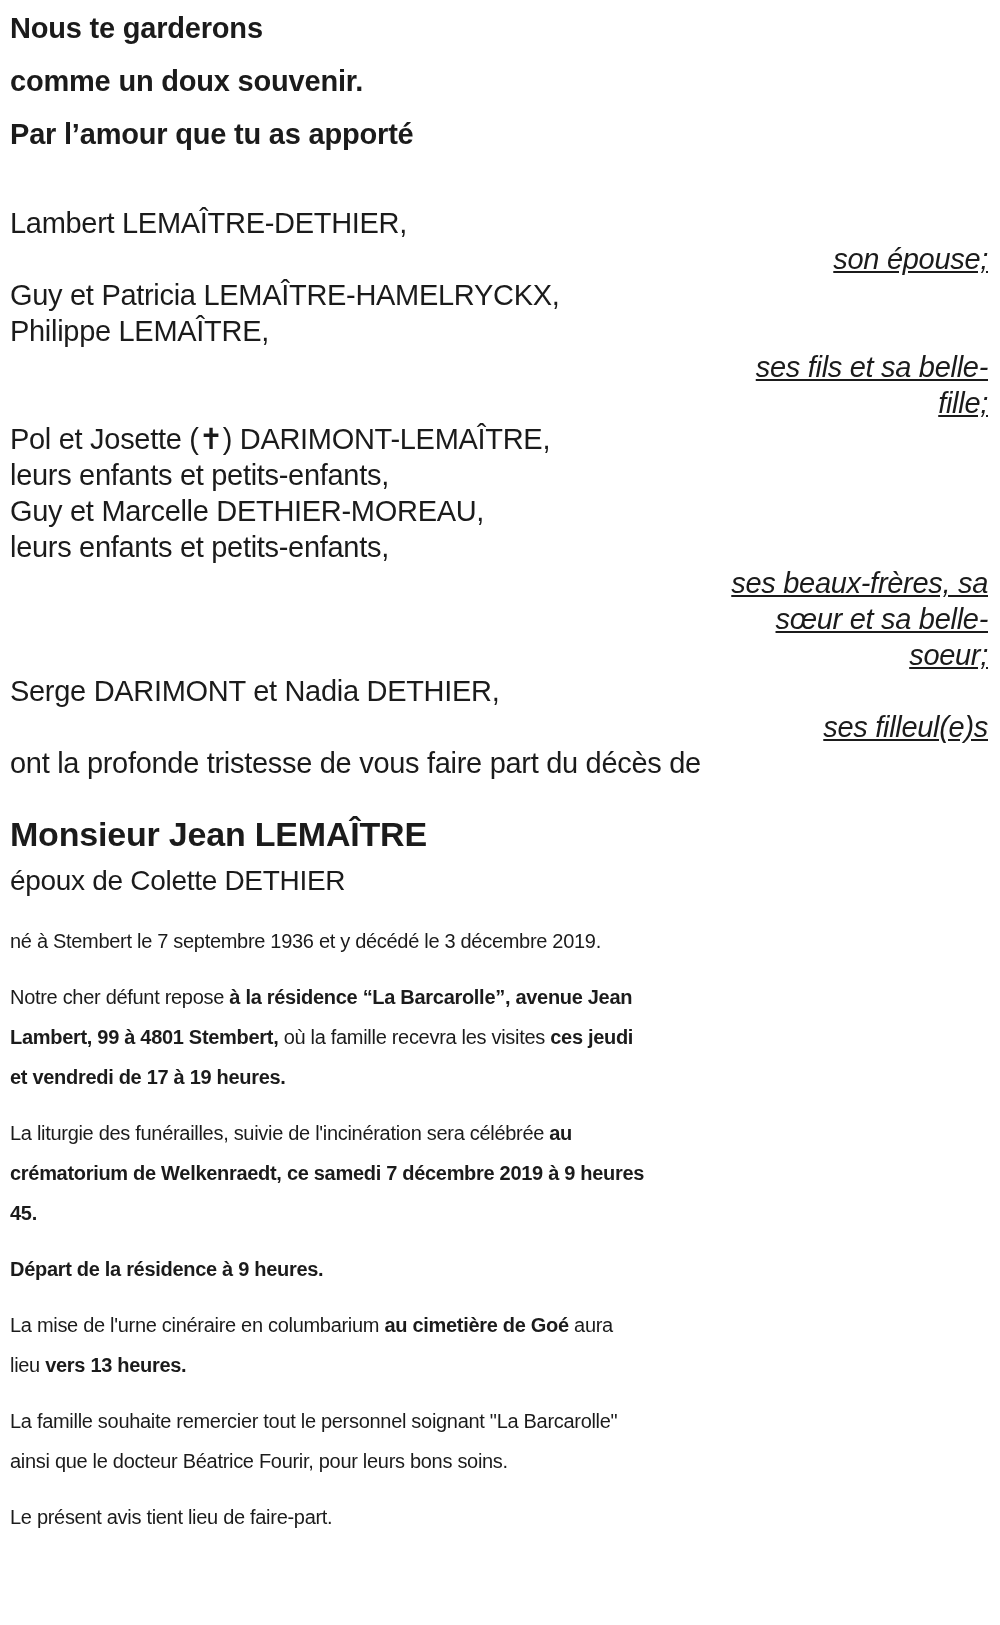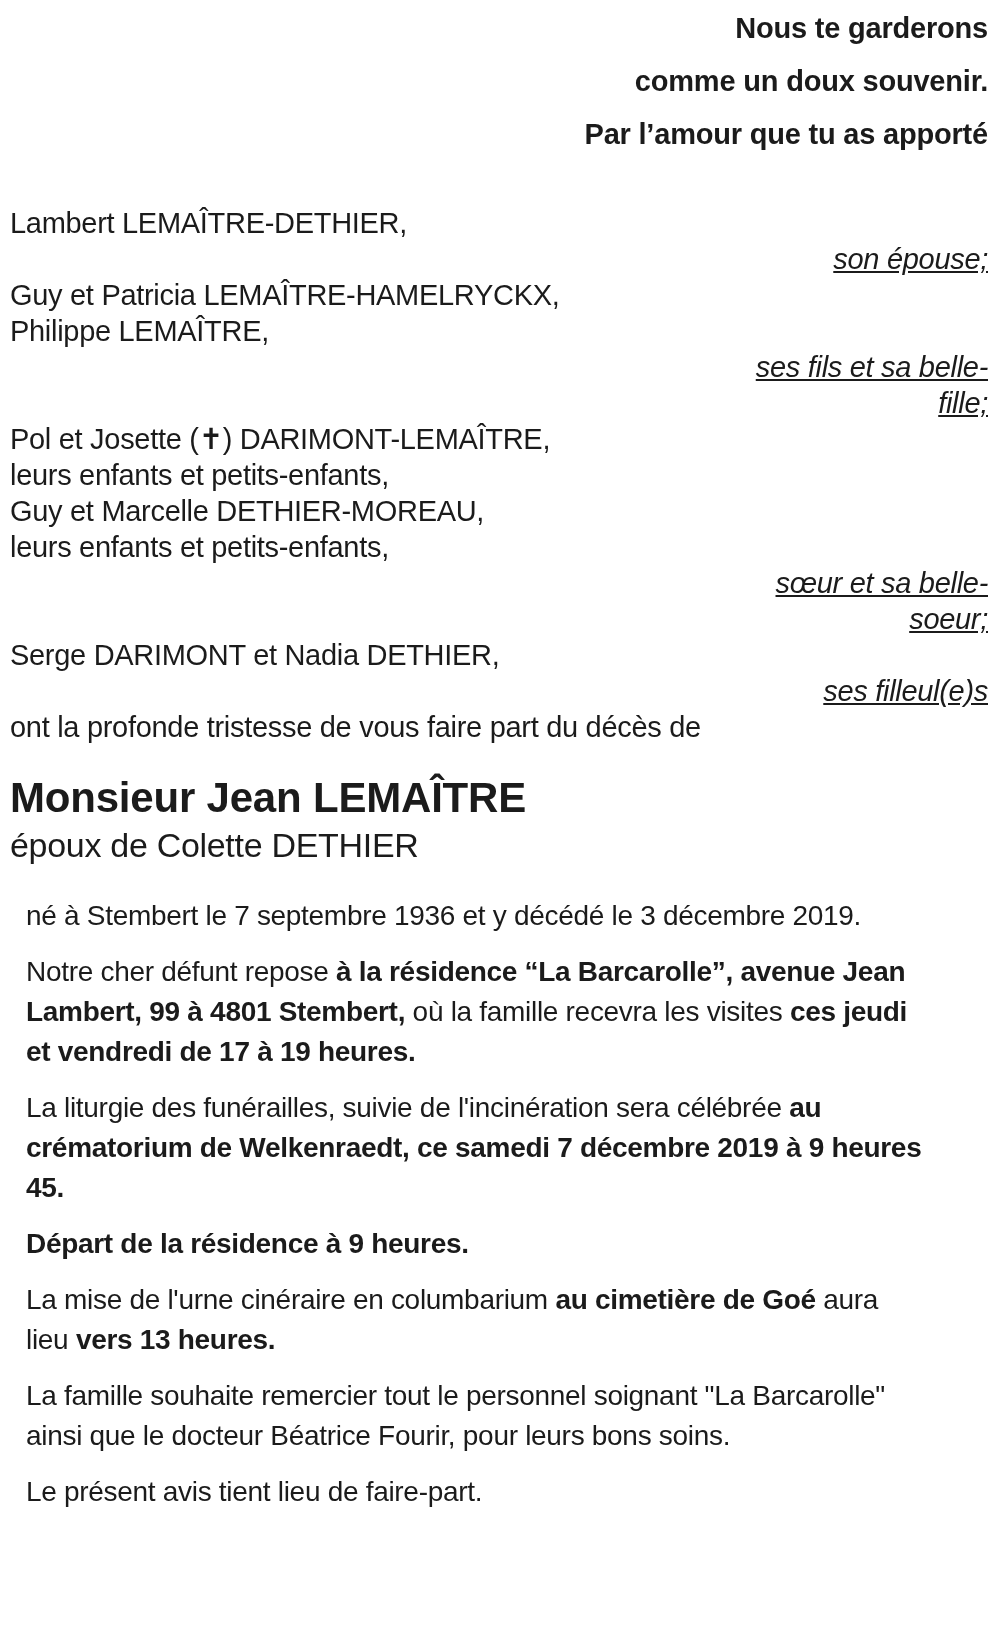--- a/index.html
+++ b/index.html
@@ -22,58 +22,57 @@
   .poem {
     padding-top: 2px;
     margin-bottom: 44px;
   }
   .poem-line {
     font-weight: 700;
     font-size: 29px;
     line-height: 53px;
     letter-spacing: -0.2px;
     white-space: nowrap;
-    text-align: right;
   }
 
   
   .family-list .name-line,
   .family-list .relation-line,
   .announce {
     font-size: 29px;
     line-height: 36px;
     letter-spacing: -0.3px;
   }
   .family-list .relation-line {
     text-align: right;
     font-style: italic;
     text-decoration: underline;
   }
 
   
   .title {
-    font-size: 42px;
+    font-size: 34px;
     font-weight: 700;
     line-height: 46px;
     margin-top: 30px;
     letter-spacing: -0.2px;
   }
   .subtitle {
-    font-size: 34px;
+    font-size: 28px;
     line-height: 36px;
     margin-top: 6px;
-    margin-bottom: 33px;
+    margin-bottom: 22px;
     letter-spacing: -0.3px;
   }
 
   
   .para {
-    font-size: 28px;
+    font-size: 20px;
     line-height: 40px;
-    margin: 0 0 16px 16px;
+    margin: 0 0 16px 0;
     letter-spacing: -0.3px;
   }
   .para .b {
     font-weight: 700;
   }
 </style>
 </head>
 <body>
 
 <div class="page">
@@ -88,20 +87,21 @@
       <div class="name-line">Lambert LEMAÎTRE-DETHIER,</div>
       <div class="relation-line">son épouse;</div>
       <div class="name-line">Guy et Patricia LEMAÎTRE-HAMELRYCKX,</div>
       <div class="name-line">Philippe LEMAÎTRE,</div>
       <div class="relation-line">ses fils et sa belle-</div>
       <div class="relation-line">fille;</div>
       <div class="name-line">Pol et Josette (✝) DARIMONT-LEMAÎTRE,</div>
       <div class="name-line">leurs enfants et petits-enfants,</div>
       <div class="name-line">Guy et Marcelle DETHIER-MOREAU,</div>
       <div class="name-line">leurs enfants et petits-enfants,</div>
+      <div class="relation-line">ses beaux-frères, sa</div>
       <div class="relation-line">sœur et sa belle-</div>
       <div class="relation-line">soeur;</div>
       <div class="name-line">Serge DARIMONT et Nadia DETHIER,</div>
       <div class="relation-line">ses filleul(e)s</div>
     </div>
 
   <div class="announce">ont la profonde tristesse de vous faire part du décès de</div>
 
   <div class="title">Monsieur Jean LEMAÎTRE</div>
   <div class="subtitle">époux de Colette DETHIER</div>

